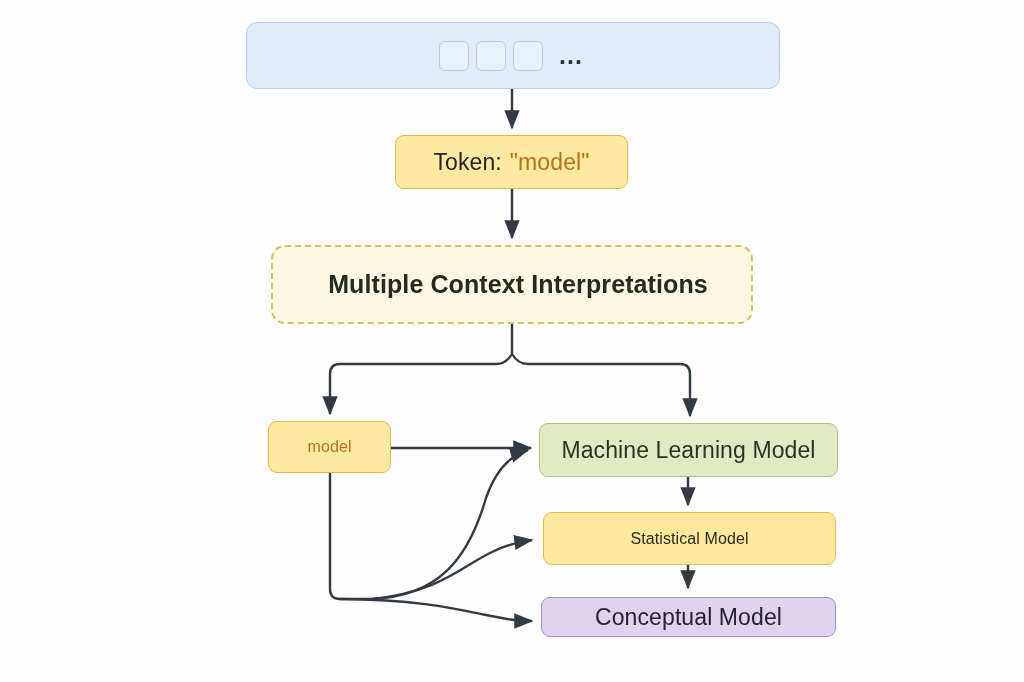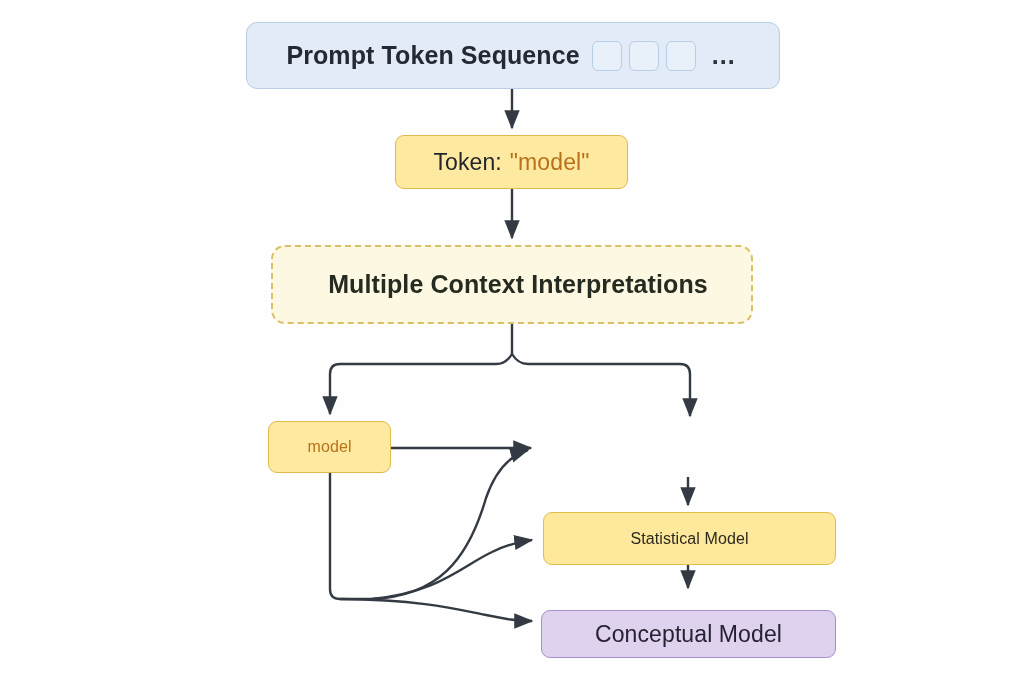--- a/index.html
+++ b/index.html
@@ -133,23 +133,23 @@
     top: 512px;
     width: 293px;
     height: 53px;
     background: #fde89b;
     border-color: #e2bd49;
     font-size: 16px;
     color: #2c2a20;
   }
   #conceptual-model-box {
     left: 541px;
-    top: 610px;
+    top: 597px;
     width: 295px;
-    height: 48px;
+    height: 40px;
     background: #ded2ef;
     border-color: #a98fcd;
     font-size: 23px;
     color: #262232;
   }
 </style>
 </head>
 <body>
 
 <div id="canvas">
@@ -180,21 +180,20 @@
     <path d="M372,599 C440,592 462,566 492,552 C506,545 518,542 532,540" fill="none" stroke="#333a43" stroke-width="2.4" marker-end="url(#arrowhead)"></path>
 
     <path d="M340,599 C420,600 452,608 486,615 C506,619 516,621 532,621" fill="none" stroke="#333a43" stroke-width="2.4" marker-end="url(#arrowhead)"></path>
 
     <path d="M688,477 L688,505" fill="none" stroke="#333a43" stroke-width="2.4" marker-end="url(#arrowhead)"></path>
 
     <path d="M688,565 L688,588" fill="none" stroke="#333a43" stroke-width="2.4" marker-end="url(#arrowhead)"></path>
   </svg>
 
   <div class="node" id="prompt-box">
-    <span id="prompt-label">Prompt Token Sequence</span>
     <span class="token-slots">
       <span class="token-slot"></span>
       <span class="token-slot"></span>
       <span class="token-slot"></span>
     </span>
     <span id="prompt-ellipsis">...</span>
   </div>
 
   <div class="node" id="token-box">
     <span>Token: </span>
@@ -202,20 +201,23 @@
   </div>
 
   <div class="node" id="interpretations-box">
     <span>Multiple Context Interpretations</span>
   </div>
 
   <div class="node" id="model-chip">
     <span>model</span>
   </div>
 
+  <div class="node" id="ml-model-box">
+    <span>Machine Learning Model</span>
+  </div>
 
   <div class="node" id="statistical-model-box">
     <span>Statistical Model</span>
   </div>
 
   <div class="node" id="conceptual-model-box">
     <span>Conceptual Model</span>
   </div>
 
 </div>

